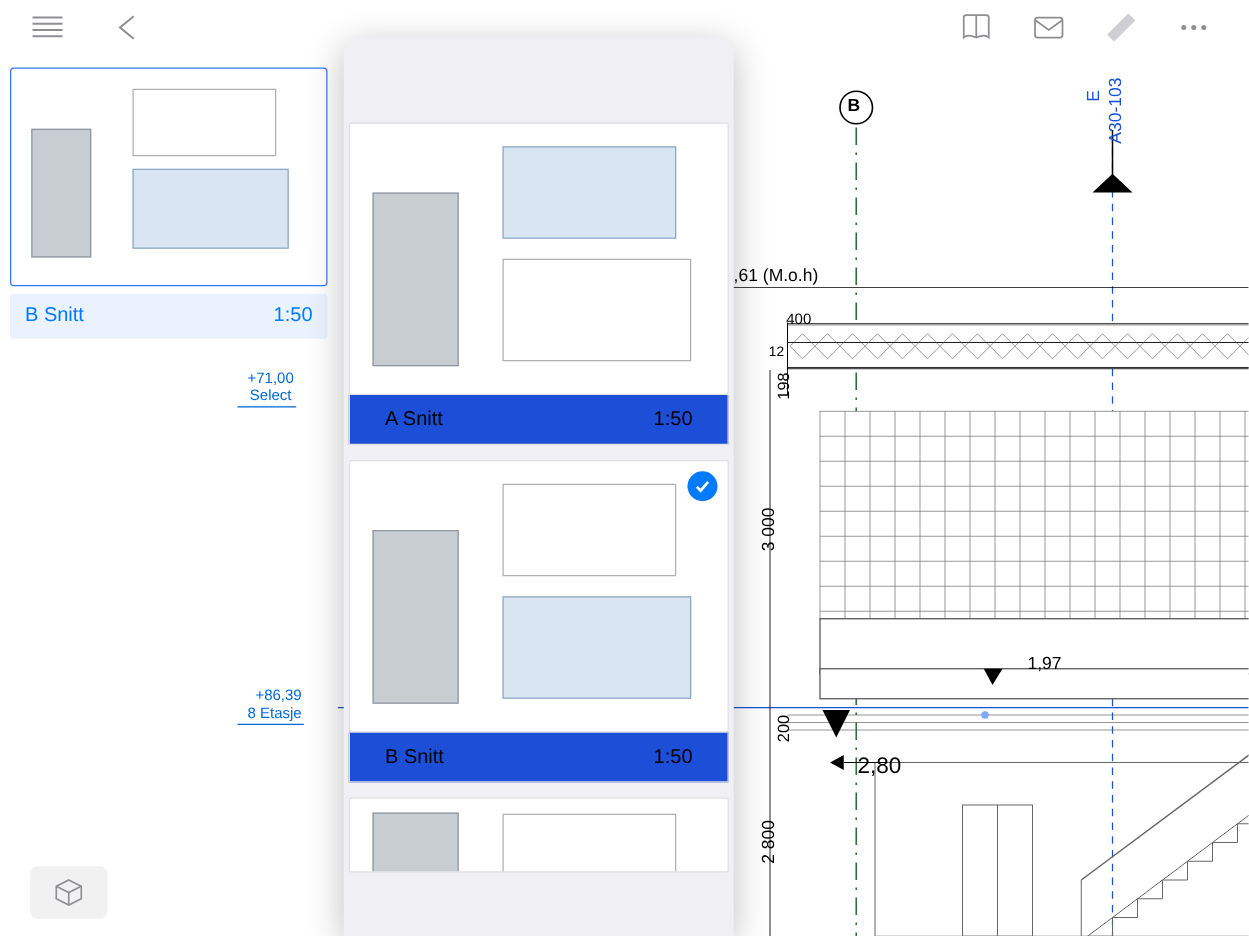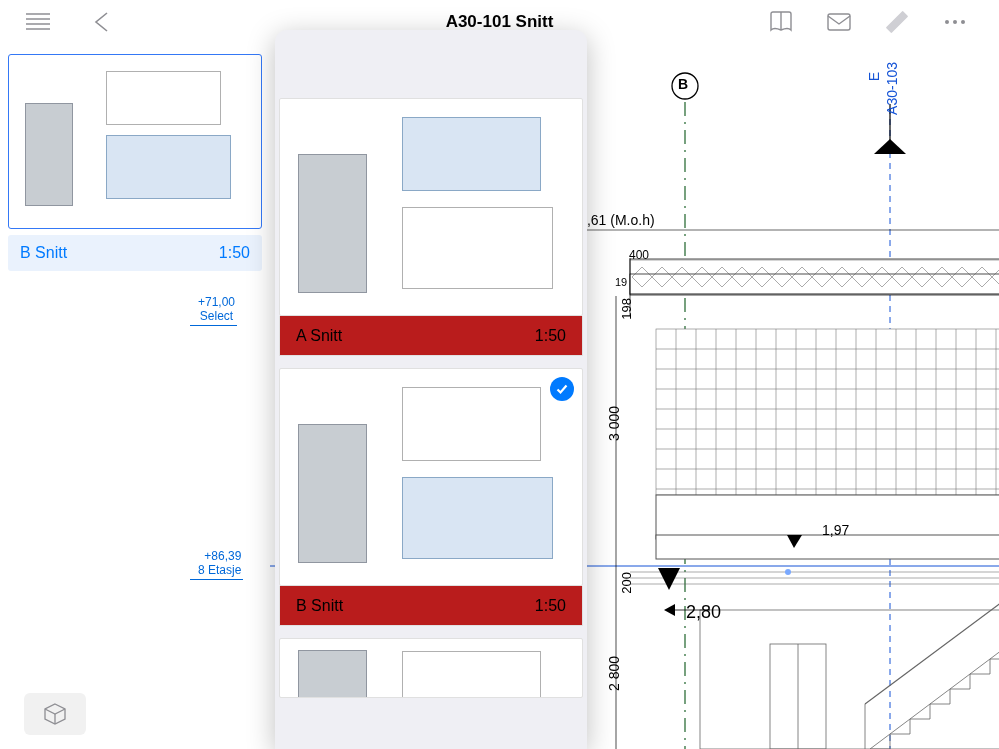--- a/index.html
+++ b/index.html
@@ -20,21 +20,21 @@
   .side-annot.mid { top: 506px; }
   .cube-btn { position: absolute; left: 24px; bottom: 14px; width: 62px; height: 42px; background: #f1f1f1; border-radius: 6px; display: flex; align-items: center; justify-content: center; }
   
   .popover { position: absolute; top: 30px; left: 275px; width: 312px; bottom: 0; background: #efeff4; border-radius: 12px 12px 0 0; box-shadow: 0 6px 28px rgba(0,0,0,.25); overflow: hidden; }
   .pop-head { height: 44px; background: #f7f7f8; border-bottom: 1px solid #d1d1d6; display: flex; align-items: center; justify-content: center; position: relative; }
   .pop-head .pt { font-weight: 600; font-size: 17px; }
   .pop-head .done { position: absolute; right: 14px; top: 0; height: 44px; display: flex; align-items: center; font-size: 17px; font-weight: 600; color: #007aff; }
   .pop-list { position: absolute; top: 44px; left: 0; right: 0; bottom: 0; overflow: hidden; padding-top: 24px; }
   .pop-item { margin: 0 4px 12px 4px; }
   .pop-thumb { height: 218px; background: #fff; border: 1px solid #e0e0e0; border-radius: 2px; position: relative; overflow: hidden; }
-  .pop-cap { height: 40px; background: #b91c1c; border: 1px solid #e0e0e0; border-top: 0; display: flex; align-items: center; justify-content: space-between; padding: 0 16px; font-size: 16px; color: #000; }
+  .pop-cap { height: 40px; background: #1d4ed8; border: 1px solid #e0e0e0; border-top: 0; display: flex; align-items: center; justify-content: space-between; padding: 0 28px; font-size: 16px; color: #000; }
   .check-badge { position: absolute; top: 8px; right: 8px; width: 24px; height: 24px; border-radius: 50%; background: #007aff; display: flex; align-items: center; justify-content: center; }
   
   .mini { position: absolute; inset: 6px; }
   .mini .blk { position: absolute; background: #d9e5f3; border: 1px solid #8aa8c6; }
   .mini .gray { position: absolute; background: #c8cdd2; border: 1px solid #9096a0; }
   .mini .lines { position: absolute; border: 1px solid #b0b0b0; }
   
   .canvas { position: absolute; top: 44px; left: 270px; right: 0; bottom: 0; background: #fff; overflow: hidden; }
   .canvas-svg { position: absolute; inset: 0; }
   .vtxt { position: absolute; writing-mode: vertical-rl; transform: rotate(180deg); font-size: 14px; }
@@ -51,21 +51,20 @@
         <line x1="1" y1="12" x2="25" y2="12"></line>
           <line x1="1" y1="17" x2="25" y2="17"></line>
       </svg>
     </div>
     <div class="icon-btn">
       <svg width="18" height="22" viewBox="0 0 18 22" stroke="#8e8e93" stroke-width="1.6" fill="none">
         <polyline points="14,2 3,11 14,20"></polyline>
       </svg>
     </div>
   </div>
-  <div class="title">A30-101 Snitt</div>
   <div class="right-icons">
     <div class="icon-btn">
       <svg width="26" height="22" viewBox="0 0 26 22" stroke="#8e8e93" stroke-width="1.4" fill="none">
         <path d="M3 3 Q3 1 5 1 L21 1 Q23 1 23 3 L23 19 Q20 16 13 19 Q6 16 3 19 Z"></path>
         <line x1="13" y1="1" x2="13" y2="19"></line>
       </svg>
     </div>
     <div class="icon-btn">
       <svg width="26" height="20" viewBox="0 0 26 20" stroke="#8e8e93" stroke-width="1.4" fill="none">
         <rect x="2" y="2" width="22" height="16" rx="2"></rect>
@@ -238,21 +237,21 @@
     <line x1="405" y1="566" x2="440" y2="566" stroke="#000" stroke-width=".8"></line>
     <polygon points="405,560 405,572 394,566" fill="#000"></polygon>
 
   </svg>
 
   <div style="position:absolute;left:408px;top:32px;font-size:14px;font-weight:600">B</div>
   <div class="vtxt" style="left:596px;top:28px;color:#1453d6">E</div>
   <div class="vtxt" style="left:614px;top:18px;color:#1453d6">A30-103</div>
   <div style="position:absolute;left:313px;top:168px;font-size:14px">I,61 (M.o.h)</div>
   <div style="position:absolute;left:359px;top:204px;font-size:12px">400</div>
-  <div style="position:absolute;left:345px;top:232px;font-size:11px">19</div>
+  <div style="position:absolute;left:345px;top:232px;font-size:11px">12</div>
   <div class="vtxt" style="left:349px;top:254px;font-size:13px">198</div>
   <div class="vtxt" style="left:336px;top:362px;font-size:14px">3 000</div>
   <div style="position:absolute;left:552px;top:478px;font-size:14px">1,97</div>
   <div style="position:absolute;left:416px;top:558px;font-size:18px">2,80</div>
   <div class="vtxt" style="left:349px;top:528px;font-size:13px">200</div>
   <div class="vtxt" style="left:336px;top:612px;font-size:14px">2 800</div>
 </div>
 
 <div class="popover">
   <div class="pop-list">

